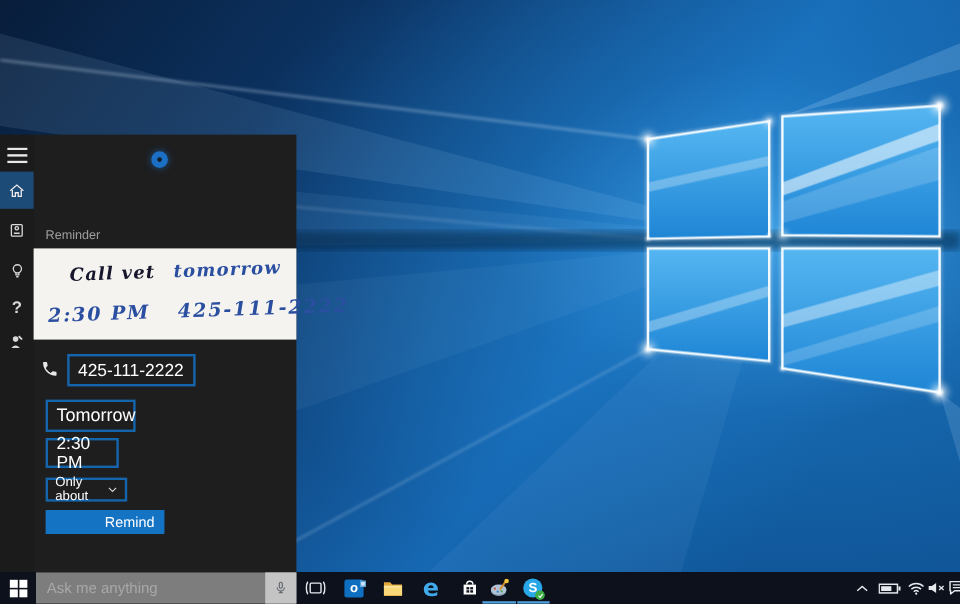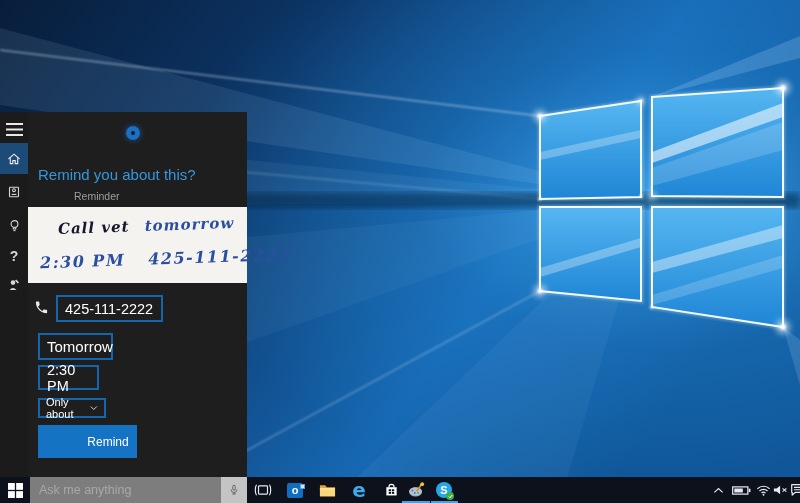--- a/index.html
+++ b/index.html
@@ -16,21 +16,21 @@
                justify-content:center; color:#d8d8d8; cursor:pointer; }
   .rail-item.selected { background:var(--rail-selected,#1d4b78); }
   .help-glyph { font-size:14px; font-weight:bold; color:#d8d8d8; }
 
   .ring { position:absolute; left:126px; top:14px; width:14px; height:14px;
           border:5px solid #1b6fc5; border-radius:50%;
           box-shadow:0 0 6px rgba(27,111,197,.7), inset 0 0 3px rgba(0,30,60,.8); }
   .title { position:absolute; left:38px; top:54px; font-size:15px;
            color:var(--title-blue,#3797dd); }
   .section-label { position:absolute; left:38px; top:78px; font-size:10.5px;
-                   color:#9f9f9f;margin-left:36px; }
+                   color:#9f9f9f; }
 
   .canvas { position:absolute; left:28px; top:95px; width:219px; height:76px;
             background:var(--canvas-bg,#f4f3f0); }
   .ink { position:absolute; font-family:"DejaVu Serif", serif; font-style:italic;
          font-weight:bold; transform:rotate(-2deg); white-space:nowrap; }
   .ink-l1 { left:30px; top:10px; font-size:15px; letter-spacing:1px; }
   .ink-l2 { left:12px; top:42px; font-size:16px; letter-spacing:1.5px; }
   .ink .dark { color:var(--ink-dark,#16162c); }
   .ink .blue { color:var(--ink-blue,#2b4fa0); }
   .ink .gap { margin-left:16px; }
@@ -39,21 +39,21 @@
            background:transparent; display:flex; align-items:center; padding-left:7px;
            cursor:text; }
   .phone-icon-wrap { position:absolute; left:34px; top:188px; color:#e8e8e8; }
   .f-phone { left:56px; top:183px; width:107px; height:27px; font-size:14.5px; }
   .f-date  { left:38px; top:221px; width:75px; height:27px; font-size:15px; }
   .f-time  { left:38px; top:253px; width:61px; height:25px; font-size:14.5px; }
   .dropdown { position:absolute; left:38px; top:286px; width:68px; height:20px;
               border:2px solid var(--accent,#1565ad); color:#fff; font-size:11px;
               display:flex; align-items:center; justify-content:space-between;
               padding:0 6px; cursor:pointer; }
-  .btn { position:absolute; top:313px; height:33px; border:none; cursor:pointer;
+  .btn { position:absolute; top:313px; height:20px; border:none; cursor:pointer;
          background:var(--button-blue,#1573c4); color:#fff; font-size:12px;
          font-family:"Liberation Sans", sans-serif;padding-left:41px; }
   .btn-remind { left:38px; width:99px; }
   .btn-cancel { left:139px; width:98px; }
 
   
   .taskbar { position:absolute; left:0; top:477px; width:800px; height:26px;
              background:var(--taskbar-bg,#0c111c); z-index:6; }
   .tb-item { position:absolute; top:0; height:26px; display:flex; align-items:center;
              justify-content:center; cursor:pointer; }
@@ -214,21 +214,20 @@
           <g fill="#d8d8d8">
             <circle cx="5" cy="4.6" r="2.3"></circle>
             <path d="M1.5 12 q3.5 -4 7 0 z"></path>
             <polygon points="8.2,1.6 11,4.4 9.7,5.4 7,2.6"></polygon>
           </g>
         </svg>
       </div>
     </div>
 
     <div class="ring"></div>
-    <div class="title">Remind you about this?</div>
     <div class="section-label">Reminder</div>
 
     <div class="canvas">
       <div class="ink ink-l1">
         <span class="dark">Call vet</span>
         <span class="blue" style="margin-left:9px;">tomorrow</span>
       </div>
       <div class="ink ink-l2">
         <span class="blue">2:30 PM</span>
         <span class="blue gap">425-111-2222</span>

